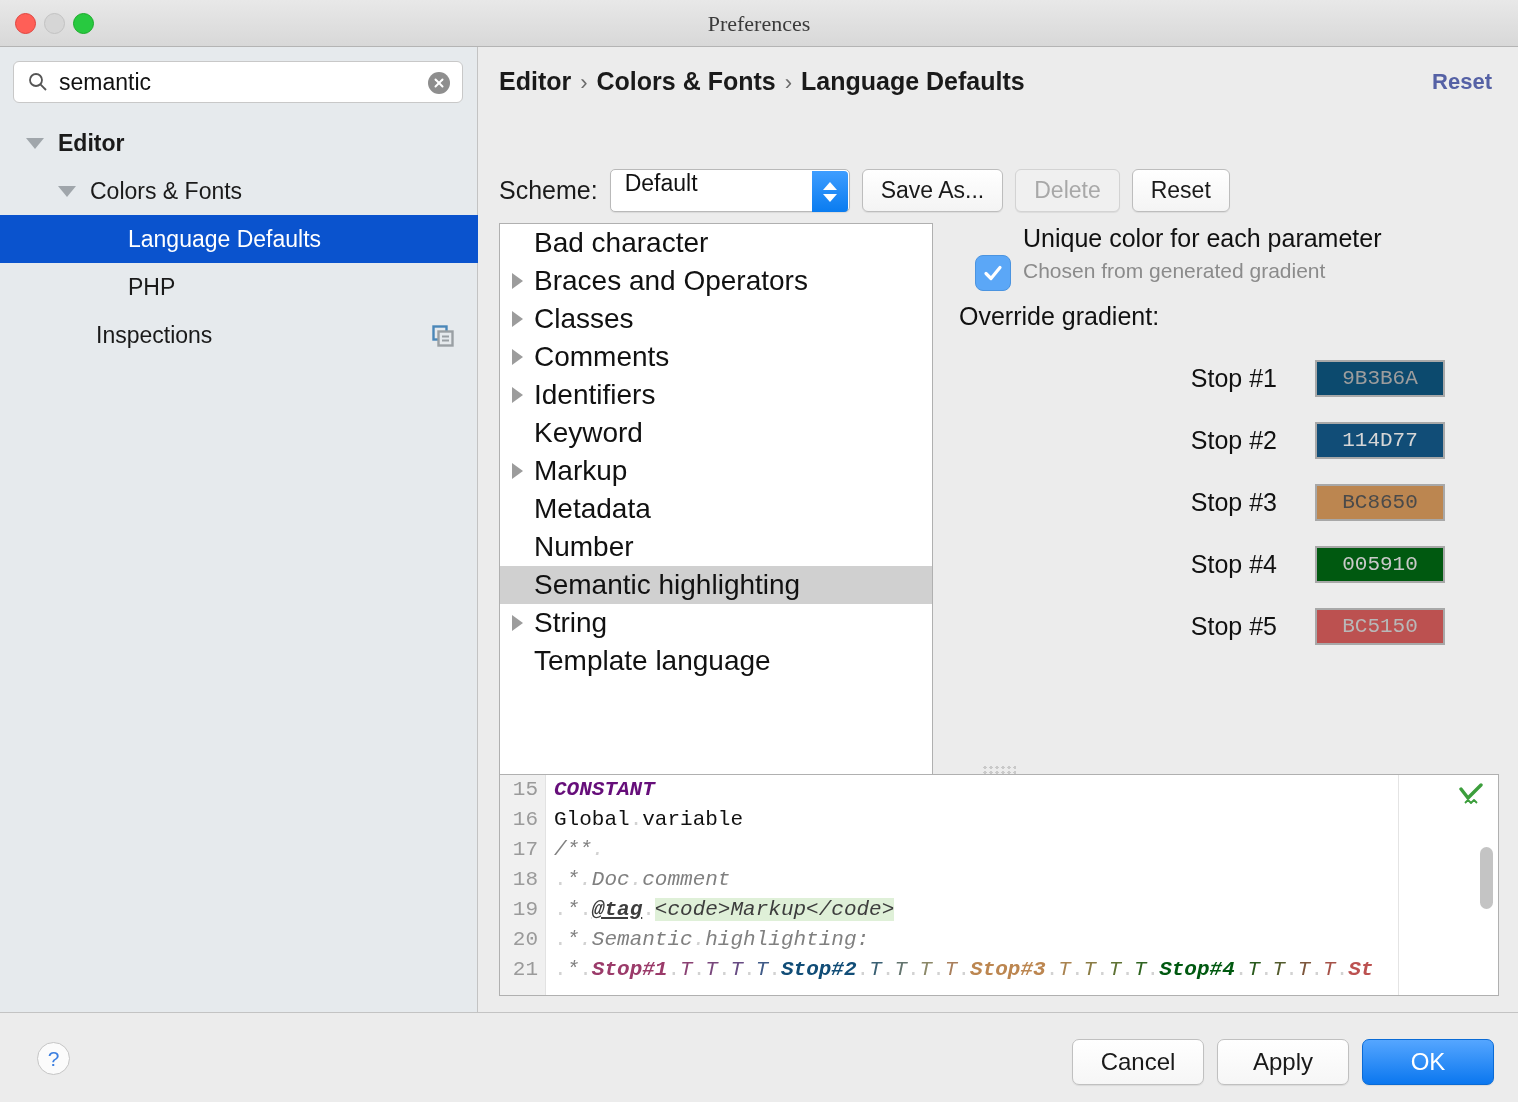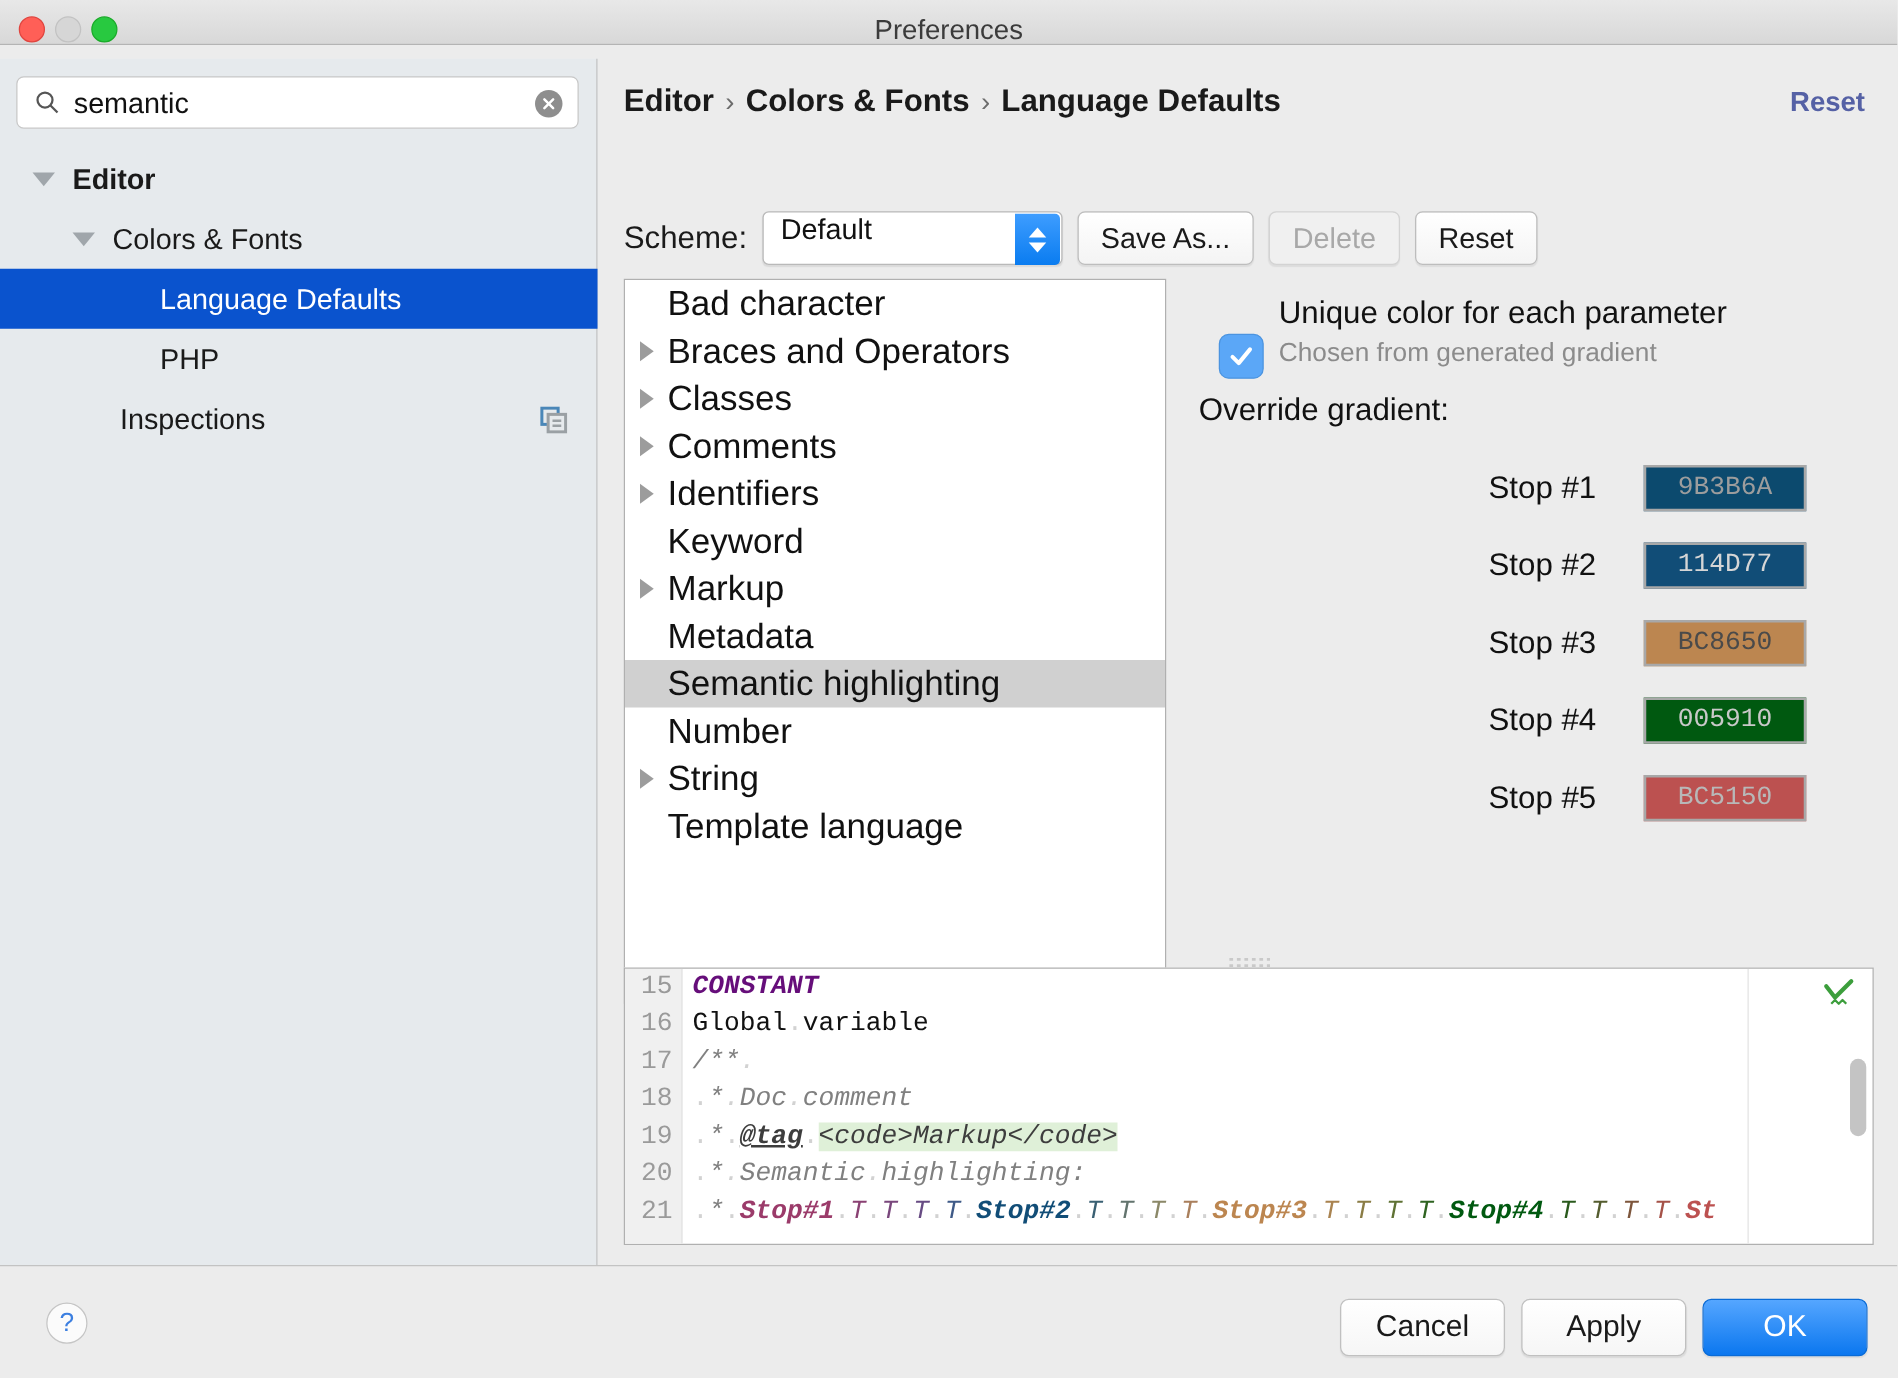--- a/index.html
+++ b/index.html
@@ -10,23 +10,24 @@
     overflow: hidden;
   }
   #app {
     position: relative;
     width: 1518px; height: 1102px;
     background: #ececec;
   }
 
   
   .titlebar {
-    position: absolute; left: 0; top: 0; width: 1518px; height: 36px;
+    position: absolute; left: 0; top: 0; width: 1518px; height: 47px;
     background: linear-gradient(to bottom, #e8e8e8 0%, #d8d8d8 100%);
     border-bottom: 1px solid #b4b4b4;
+    font-family: Liberation Serif, serif;
   }
   .traffic { position: absolute; top: 13px; display: flex; gap: 8px; left: 15px; }
   .dot { width: 21px; height: 21px; border-radius: 50%; }
   .dot.red   { background: #ff5f57; border: 1px solid #e0443e; }
   .dot.amber { background: #d6d6d6; border: 1px solid #c2c2c2; }
   .dot.green { background: #28c940; border: 1px solid #1aab29; }
   .win-title {
     position: absolute; left: 0; top: 0; width: 1518px; height: 47px;
     line-height: 47px; text-align: center;
     font-size: 22px; color: #3b3b3b;
@@ -128,21 +129,21 @@
   .lw {
     width: 34px; flex: none; display: flex; align-items: center; justify-content: center;
   }
   .lw i {
     display: block; width: 0; height: 0;
     border-top: 8px solid transparent; border-bottom: 8px solid transparent;
     border-left: 11px solid #9c9c9c;
   }
 
   
-  .options { position: absolute; left: 480px; top: 188px; width: 540px; }
+  .options { position: absolute; left: 480px; top: 176px; width: 540px; }
   .check-row { position: relative; padding-left: 64px; }
   .checkbox {
     position: absolute; left: 16px; top: 32px; width: 36px; height: 36px;
     border-radius: 8px; background: #5ba7f7; border: 1px solid #4b94e0;
     display: flex; align-items: center; justify-content: center; cursor: pointer;
   }
   .checkbox svg { width: 22px; height: 22px; }
   .check-label { font-size: 25px; color: #111; line-height: 31px; }
   .check-sub { font-size: 21px; color: #8b8b8b; margin-top: 5px; }
   .override-title { font-size: 25px; color: #111; margin-top: 19px; }
@@ -341,27 +342,27 @@
       <div class="list-row">
         <span class="lw">
             <i></i>
           </span>
         <span>Markup</span>
       </div>
       <div class="list-row">
         <span class="lw"></span>
         <span>Metadata</span>
       </div>
+      <div class="list-row">
+        <span class="lw"></span>
+        <span>Number</span>
+      </div>
       <div class="list-row selected">
         <span class="lw"></span>
         <span>Semantic highlighting</span>
-      </div>
-      <div class="list-row">
-        <span class="lw"></span>
-        <span>Number</span>
       </div>
       <div class="list-row">
         <span class="lw">
             <i></i>
           </span>
         <span>String</span>
       </div>
       <div class="list-row">
         <span class="lw"></span>
         <span>Template language</span>

